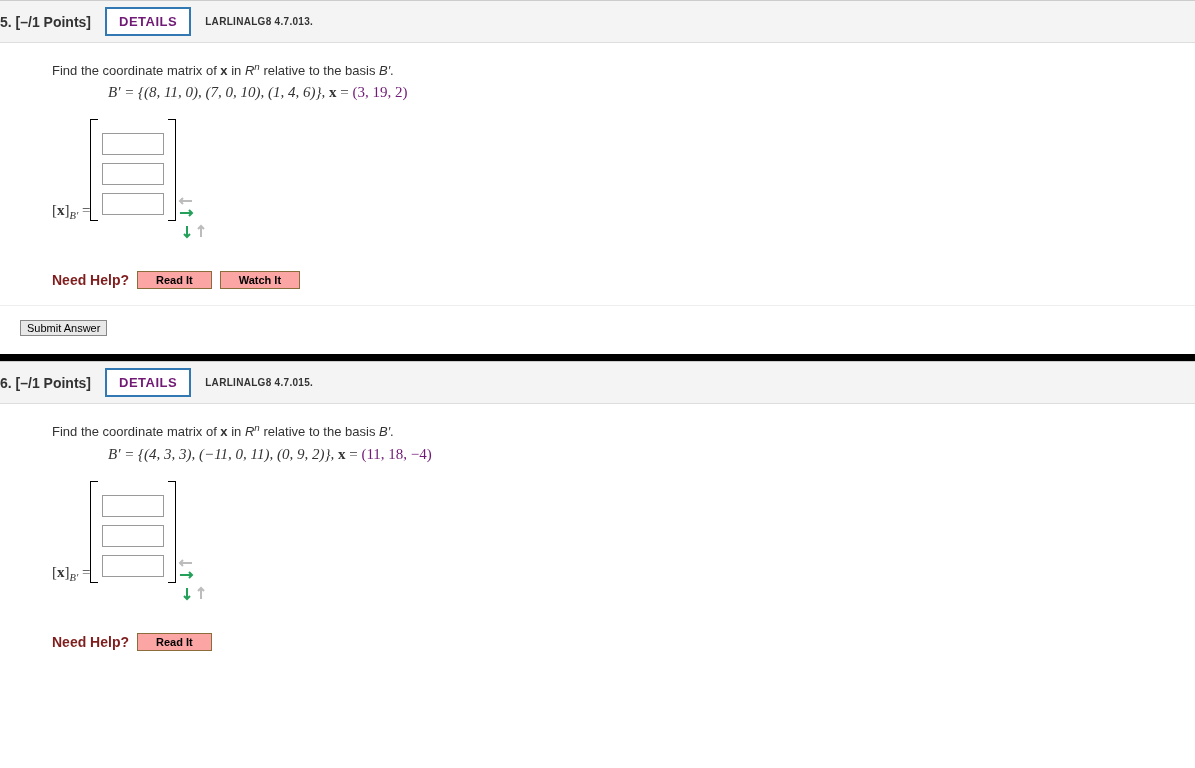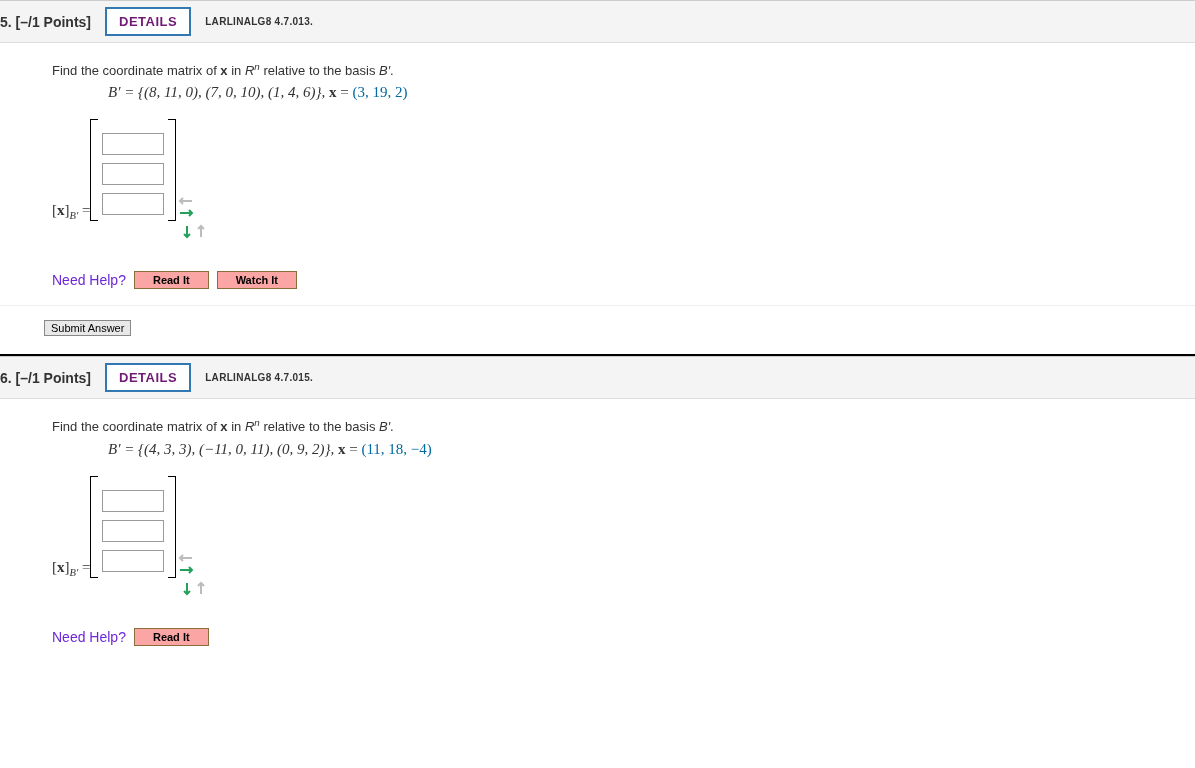--- a/index.html
+++ b/index.html
@@ -5,34 +5,34 @@
   body{margin:0;font-family:Verdana,Geneva,sans-serif;font-size:13px;color:#333;background:#fff}
   .q{border-top:1px solid #ccc}
   .qhead{display:flex;align-items:center;gap:14px;padding:6px 24px 6px 0;background:#f4f4f4;border-bottom:1px solid #dedede}
   .qnum{font-weight:bold;color:#333;font-size:14px}
   .details{border:2px solid #3278b3;color:#701a75;font-weight:bold;font-size:13px;padding:5px 12px;background:#fff;cursor:pointer;letter-spacing:.5px}
   .ref{font-weight:bold;color:#333;font-size:10px;letter-spacing:.3px}
   .qbody{padding:18px 0 16px 52px;border-bottom:1px solid #eee}
   .prompt{margin-bottom:6px}
   .prompt i.v{font-style:italic}
   .basis{margin:6px 0 14px 56px;font-family:"Times New Roman",serif;font-size:15px}
-  .red{color:#0369a1}
+  .red{color:#701a75}
   .mrow{display:flex;align-items:flex-end;margin-top:18px}
   .lbl{font-family:"Times New Roman",serif;font-size:15px}
   .bracket{display:inline-block;width:7px;height:100px;border-top:1.5px solid #000;border-bottom:1.5px solid #000}
   .lb{border-left:1.5px solid #000}
   .rb{border-right:1.5px solid #000}
   .cells{display:flex;flex-direction:column;gap:8px;padding:6px 4px}
   .cells input{width:56px;height:18px;border:1px solid #9a9a9a;background:#fff}
   .rarr svg,.darr svg{display:block}
   .darr{margin-left:128px;margin-top:2px}
   .help{margin-top:30px;display:flex;align-items:center;gap:8px}
-  .nh{color:#6d28d9;font-weight:normal;font-size:14px}
+  .nh{color:#7f1d1d;font-weight:bold;font-size:14px}
   .hb{background:#fca5a5;border:1px solid #8a6d3b;font-size:11px;font-weight:bold;padding:2px 18px;cursor:pointer;color:#000}
-  .submitwrap{padding:14px 0 18px 44px;border-bottom:2px solid #000000}
+  .submitwrap{padding:14px 0 18px 20px;border-bottom:7px solid #000000}
   .submit{background:#e8e8e8;border:1px solid #888;font-size:11px;padding:1px 6px;cursor:pointer}
   sup{font-size:.75em}
   sub{font-size:.7em}
 </style>
 </head>
 <body>
 
 <div class="q">
   <div class="qhead">
     <span class="qnum">

